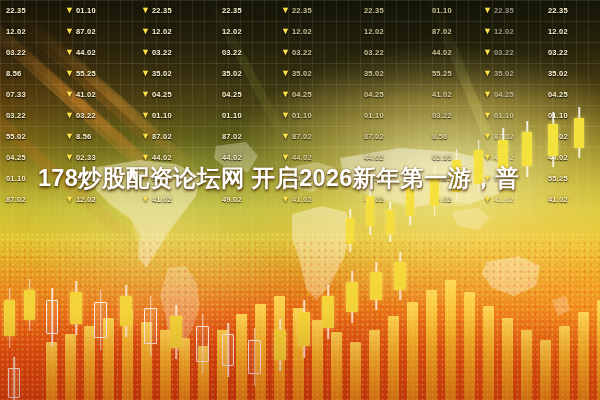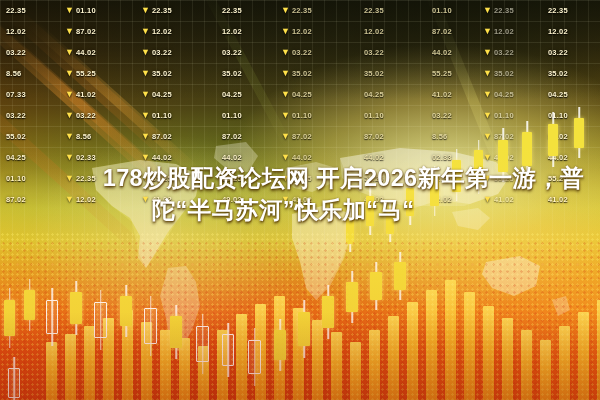--- a/index.html
+++ b/index.html
@@ -114,21 +114,21 @@
     box-sizing:border-box;
   }
   #headline .ln{
     font-size:23.5px;font-weight:bold;color:#ffffff;
     letter-spacing:.3px;line-height:32px;white-space:nowrap;
     text-shadow:
       0 2px 3px rgba(70,45,0,.85),
       0 0 2px rgba(90,60,0,.55),
       1px 1px 0 rgba(120,80,10,.35);
   }
-  #headline .ln.l1{text-align:right;padding-left:22px;}
+  #headline .ln.l1{text-align:left;padding-left:22px;}
   #headline .ln.l2{text-align:center;padding-right:34px;}
 
   
   #glaze{
     background:linear-gradient(180deg,
       rgba(255,200,60,0) 0%,
       rgba(255,200,60,0) 36%,
       rgba(255,215,90,.14) 48%,
       rgba(255,160,40,.10) 62%,
       rgba(235,90,20,.12) 80%,
@@ -507,16 +507,15 @@
         <div class="wick" style="top: 0px; height: 47px; background: rgb(255, 255, 255); opacity: 0.85;"></div>
         <div class="body" style="top: 11px; height: 30px; background: rgba(255, 250, 210, 0.12); border: 1.6px solid rgb(255, 255, 255); box-sizing: border-box;"></div>
       </div>
     </div>
 
   <div class="layer" id="glaze"></div>
   <div class="layer" id="bottomdark"></div>
 
   <div id="headline">
     <div class="ln l1">178炒股配资论坛网 开启2026新年第一游，普</div>
-    <div class="ln l2">陀“半马苏河”快乐加“马“</div>
   </div>
 
 </div>
 
 </body></html>

